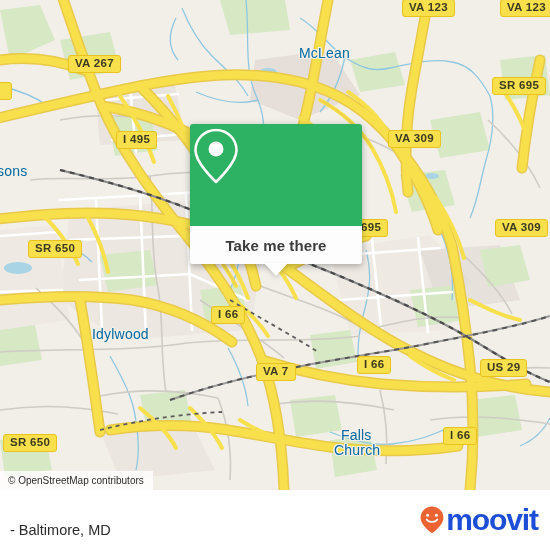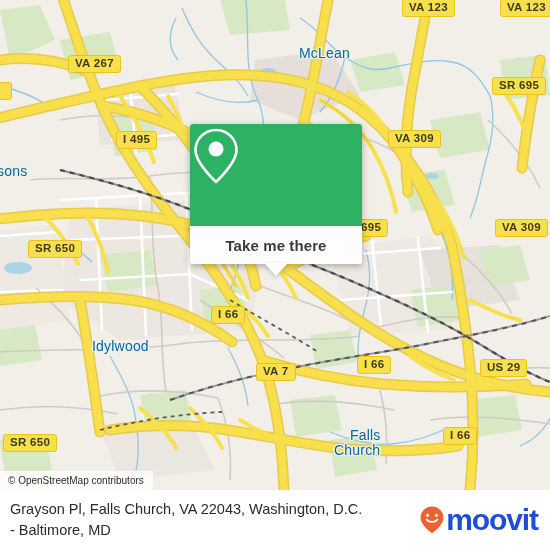--- a/index.html
+++ b/index.html
@@ -300,22 +300,22 @@
         <path d="M170 400 C210 386 250 376 292 368 C340 358 388 352 436 342 C478 334 518 326 550 316" stroke="#9a9a9a" stroke-width="2" fill="none"></path>
         <path d="M170 400 C210 386 250 376 292 368 C340 358 388 352 436 342 C478 334 518 326 550 316" stroke="#555" stroke-width="2" fill="none" stroke-dasharray="5 5"></path>
         <path d="M100 430 C140 420 180 414 222 412" stroke="#5b5b5b" stroke-width="1.8" fill="none" stroke-dasharray="4 4"></path>
         <path d="M230 300 C260 318 290 334 318 352" stroke="#5b5b5b" stroke-width="1.8" fill="none" stroke-dasharray="4 4"></path>
       </g>
 
     </svg>
 
     <div class="place big" style="left:299px;top:45px;">McLean</div>
     <div class="place big" style="left:-3px;top:163px;">sons</div>
-    <div class="place big" style="left:92px;top:338px;">Idylwood</div>
-    <div class="place big" style="left:341px;top:427px;margin-left:9px;">Falls</div>
+    <div class="place big" style="left:92px;top:326px;">Idylwood</div>
+    <div class="place big" style="left:341px;top:427px;">Falls</div>
     <div class="place big" style="left:334px;top:442px;">Church</div>
 
     <div class="shield" style="left:402px;top:-1px;">VA 123</div>
     <div class="shield" style="left:500px;top:-1px;">VA 123</div>
     <div class="shield" style="left:68px;top:55px;">VA 267</div>
     <div class="shield" style="left:492px;top:77px;">SR 695</div>
     <div class="shield" style="left:79px;top:131px;margin-left:37px;">I 495</div>
     <div class="shield" style="left:388px;top:130px;">VA 309</div>
     <div class="shield" style="left:354px;top:219px;z-index:20;">695</div>
     <div class="shield" style="left:495px;top:219px;">VA 309</div>
@@ -339,21 +339,20 @@
         <span class="card-label">Take me there</span>
         <span class="card-tail"></span>
       </div>
     </div>
 
     <div class="attrib">© OpenStreetMap contributors</div>
   </div>
 
   <div class="footer">
     <div class="footer-text">
-      <span>Grayson Pl, Falls Church, VA 22043, Washington, D.C.</span>
       <br>
       <span>- Baltimore, MD</span>
     </div>
     <div class="logo">
       <svg class="logo-mark" viewBox="0 0 24 28">
         <path d="M12 0.6 C5.6 0.6 0.6 5.6 0.6 11.8 C0.6 19.5 12 27.4 12 27.4 C12 27.4 23.4 19.5 23.4 11.8 C23.4 5.6 18.4 0.6 12 0.6 Z" fill="#ec6333"></path>
         <circle cx="7.6" cy="9.2" r="1.5" fill="#ffffff"></circle>
         <circle cx="16.4" cy="9.2" r="1.5" fill="#ffffff"></circle>
         <path d="M6.6 13.4 C8.2 16.6 15.8 16.6 17.4 13.4" fill="none" stroke="#ffffff" stroke-width="1.7" stroke-linecap="round"></path>
       </svg>

